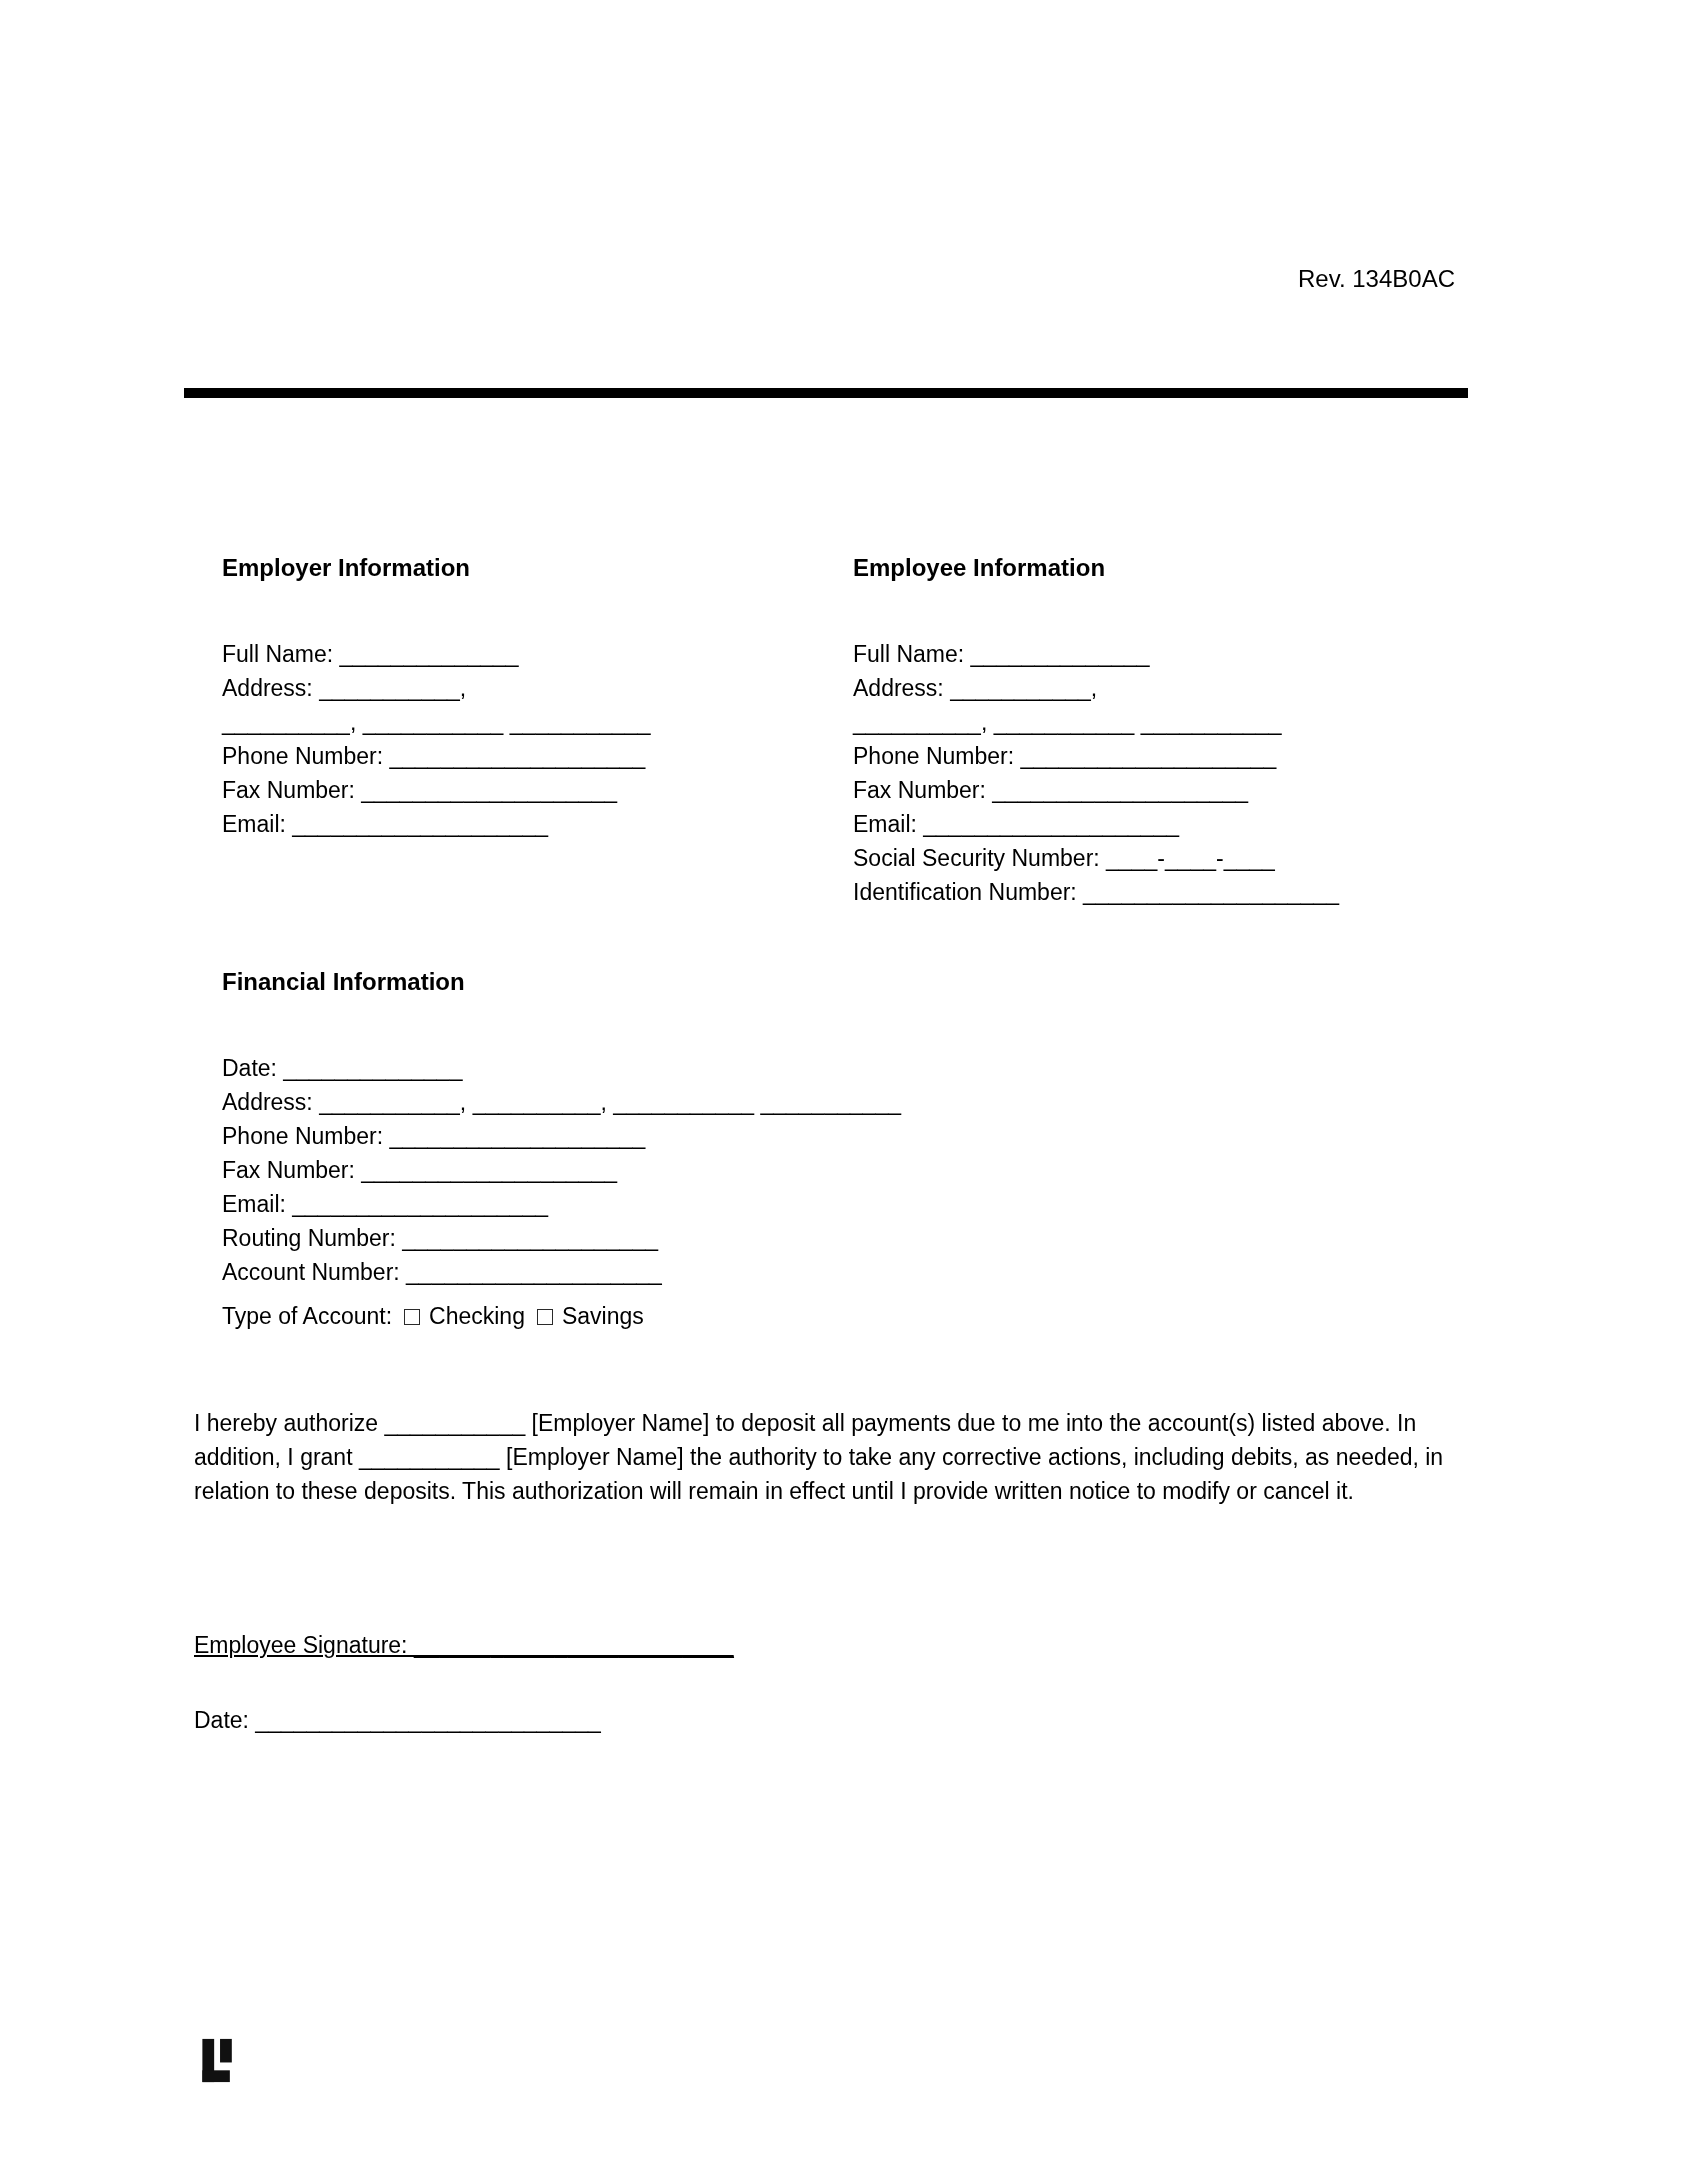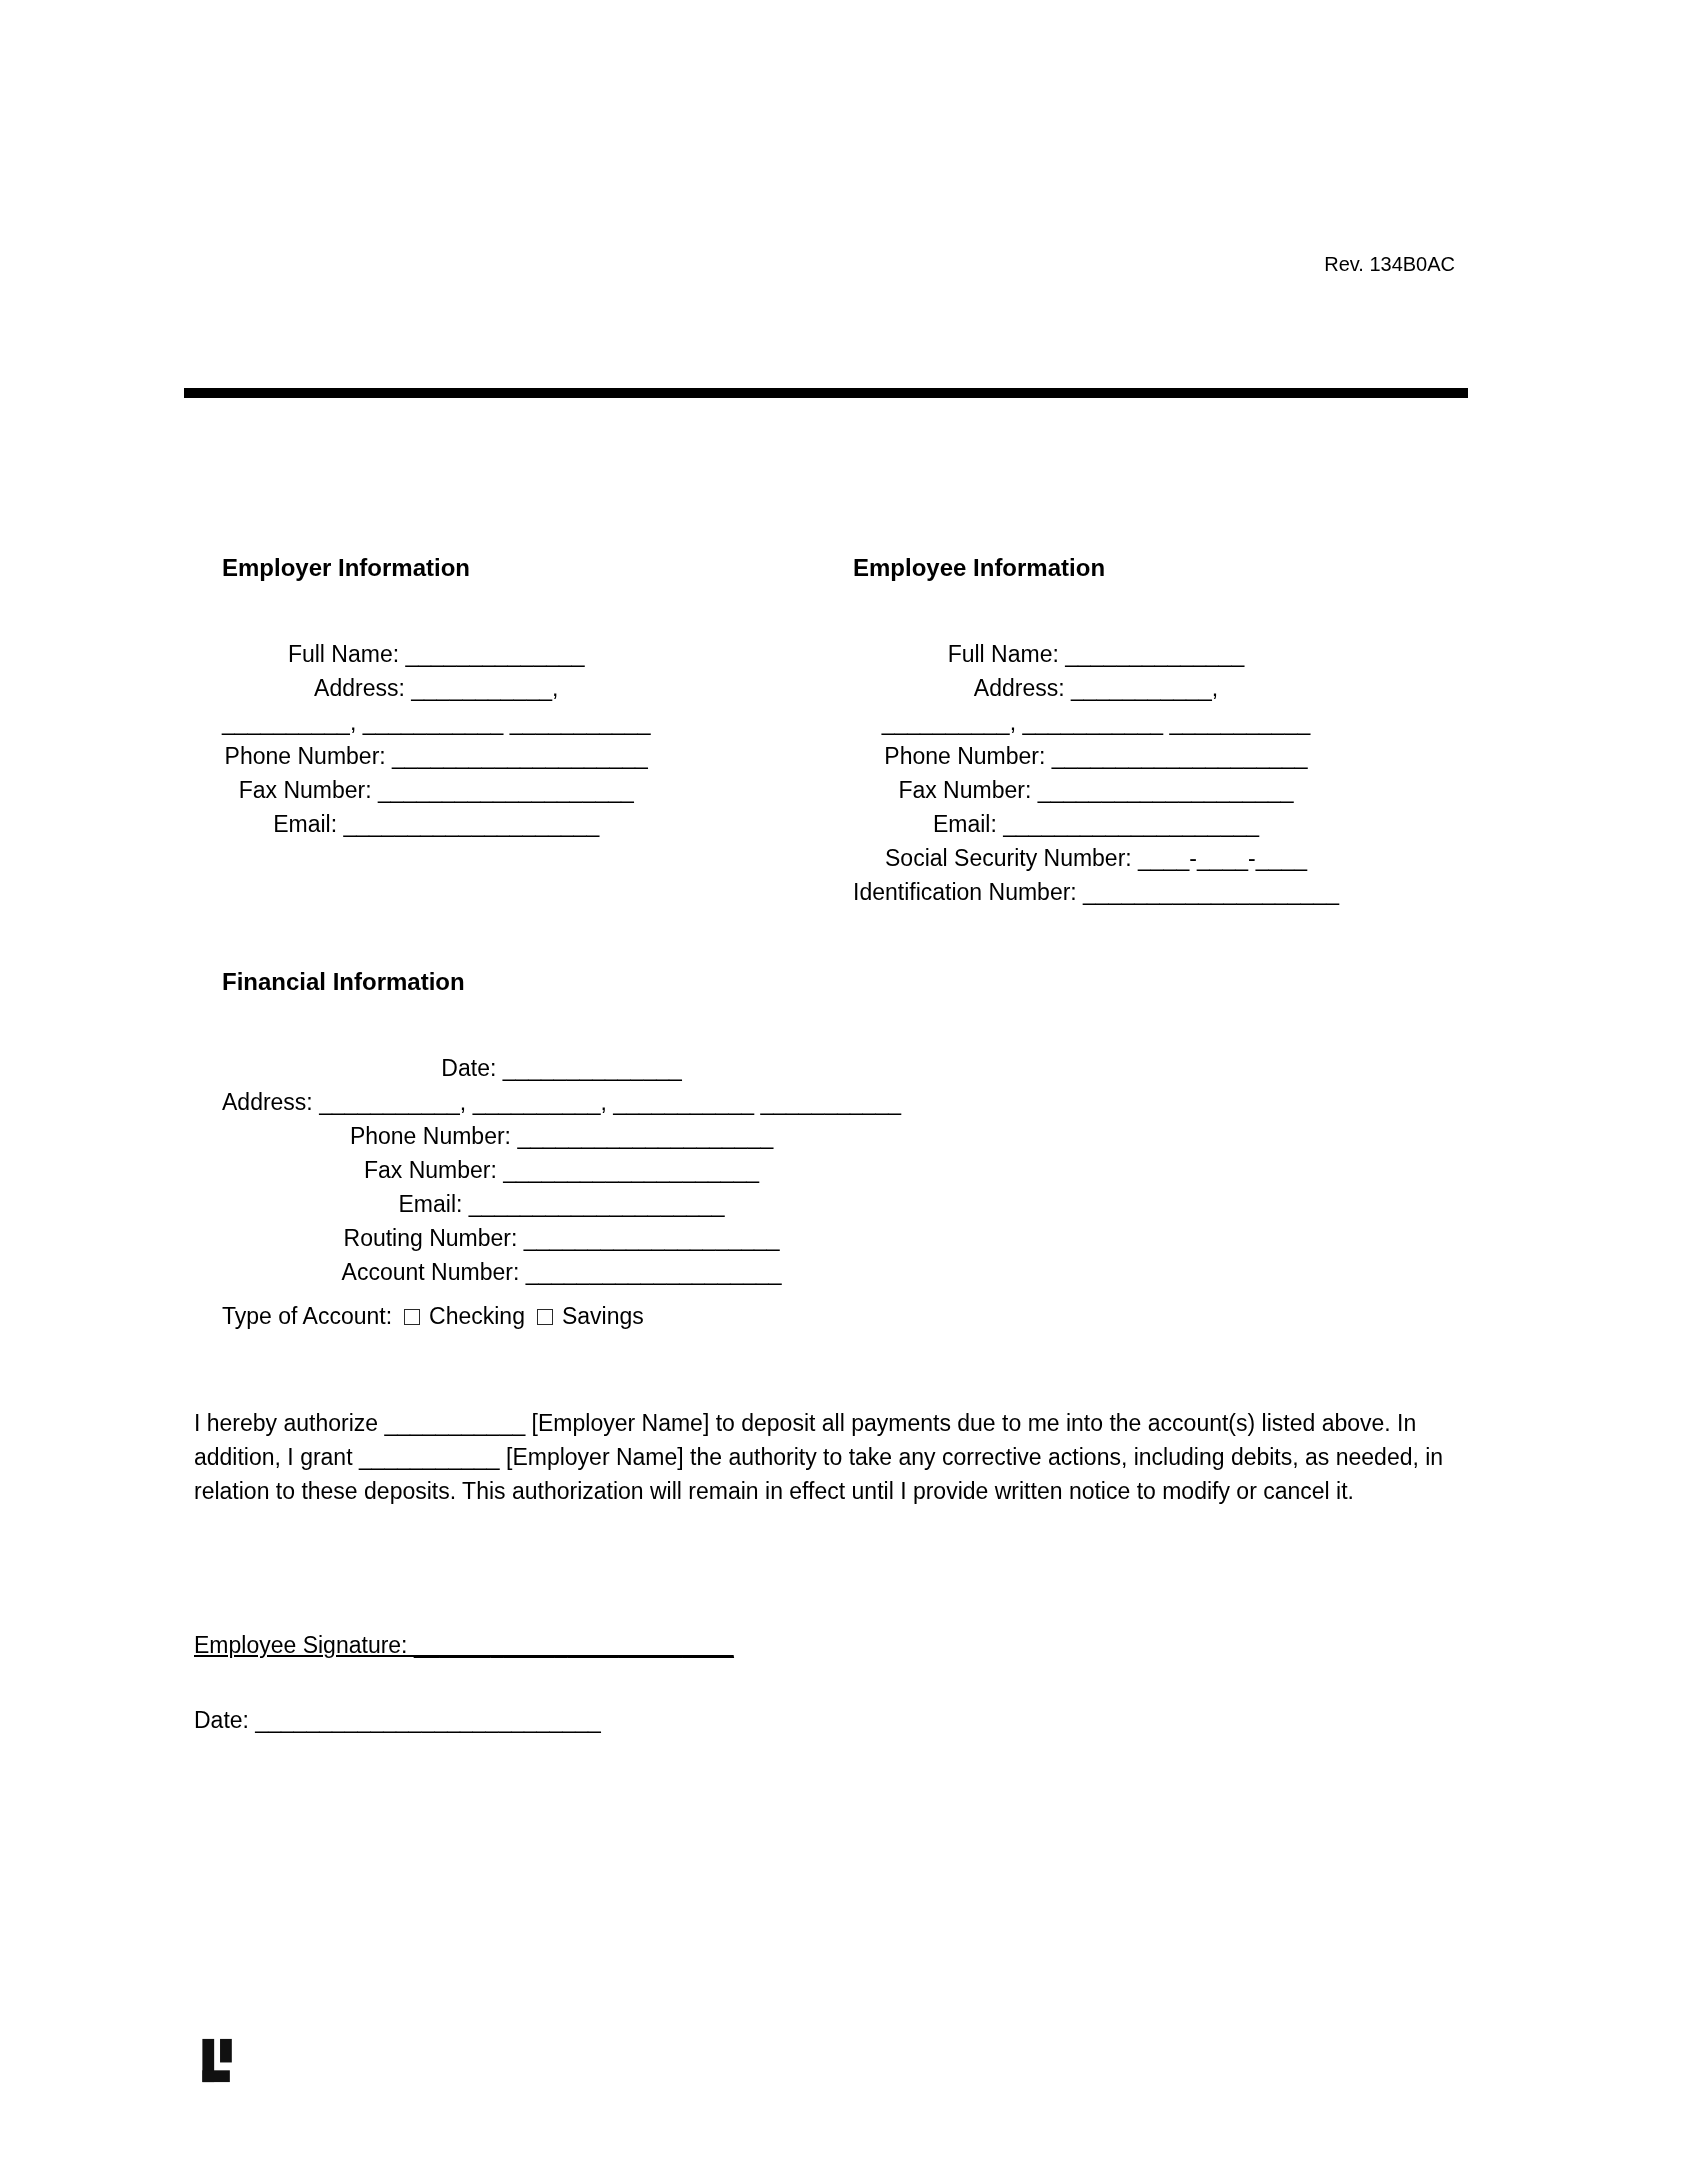--- a/index.html
+++ b/index.html
@@ -8,23 +8,23 @@
     position: relative;
     width: 1683px;
     height: 2178px;
     background: #ffffff;
     font-family: "Liberation Sans", sans-serif;
     color: #000000;
     overflow: hidden;
   }
   .rev {
     position: absolute;
-    top: 253px;
+    top: 265px;
     right: 228px;
-    font-size: 20px;
+    font-size: 24px;
   }
   .header {
     position: absolute;
     top: 372px;
     left: 184px;
     width: 1284px;
     text-align: center;
   }
   .title {
     font-size: 55px;
@@ -46,21 +46,21 @@
   #employee-heading { top: 554px; left: 853px; }
   #financial-heading { top: 968px; left: 222px; }
   .lines {
     position: absolute;
     font-size: 23px;
     line-height: 34px;
   }
   #employer-lines { top: 637px; left: 222px; }
   #employee-lines { top: 637px; left: 853px; }
   #financial-lines { top: 1051px; left: 222px; }
-  .form-line { white-space: nowrap; text-align: center; }
+  .form-line { white-space: nowrap; }
   .account-type-row {
     margin-top: 10px;
     white-space: nowrap;
   }
   .checkbox {
     display: inline-block;
     width: 16px;
     height: 16px;
     border: 1.5px solid #2a2a2a;
     margin: 0 9px 0 12px;

